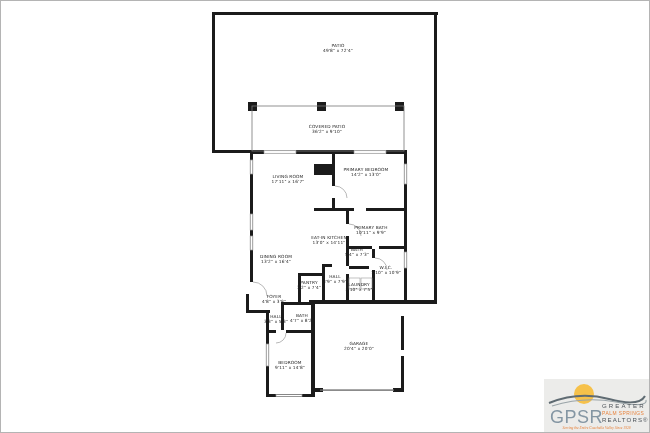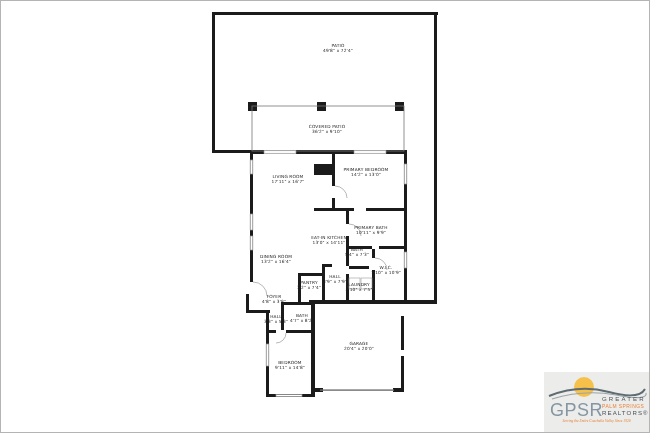--- a/index.html
+++ b/index.html
@@ -8,21 +8,21 @@
     position:relative;width:650px;height:433px;background:#ffffff;
     overflow:hidden;font-family:"DejaVu Sans",sans-serif;
   }
   .frame{position:absolute;inset:0;border:1px solid #b4b4b4;pointer-events:none;}
   .plan-svg{position:absolute;left:0;top:0;}
   .room-label{
     font-family:"DejaVu Sans",sans-serif;
     font-size:4.3px;fill:#1f1f1f;text-anchor:middle;letter-spacing:.15px;
   }
   .logo{
-    position:absolute;right:1px;bottom:1px;width:105px;height:60px;
+    position:absolute;right:1px;bottom:1px;width:105px;height:53px;
     background:#ececea;
     text-align:center;
   }
   .logo svg{display:block;}
   .lg-greater{font-family:"Liberation Sans",sans-serif;font-size:6.1px;letter-spacing:2.1px;fill:#4c5258;}
   .lg-palmsprings{font-family:"Liberation Sans",sans-serif;font-size:4.9px;letter-spacing:.5px;fill:#e8823b;}
   .lg-realtors{font-family:"Liberation Sans",sans-serif;font-size:6.1px;letter-spacing:1.1px;fill:#4c5258;}
   .lg-acronym{font-family:"Liberation Sans",sans-serif;font-size:18px;letter-spacing:.5px;fill:#8496a3;}
   .lg-tagline{font-family:"Liberation Serif",serif;font-style:italic;font-size:3.6px;fill:#e8823b;text-anchor:middle;}
 </style>

